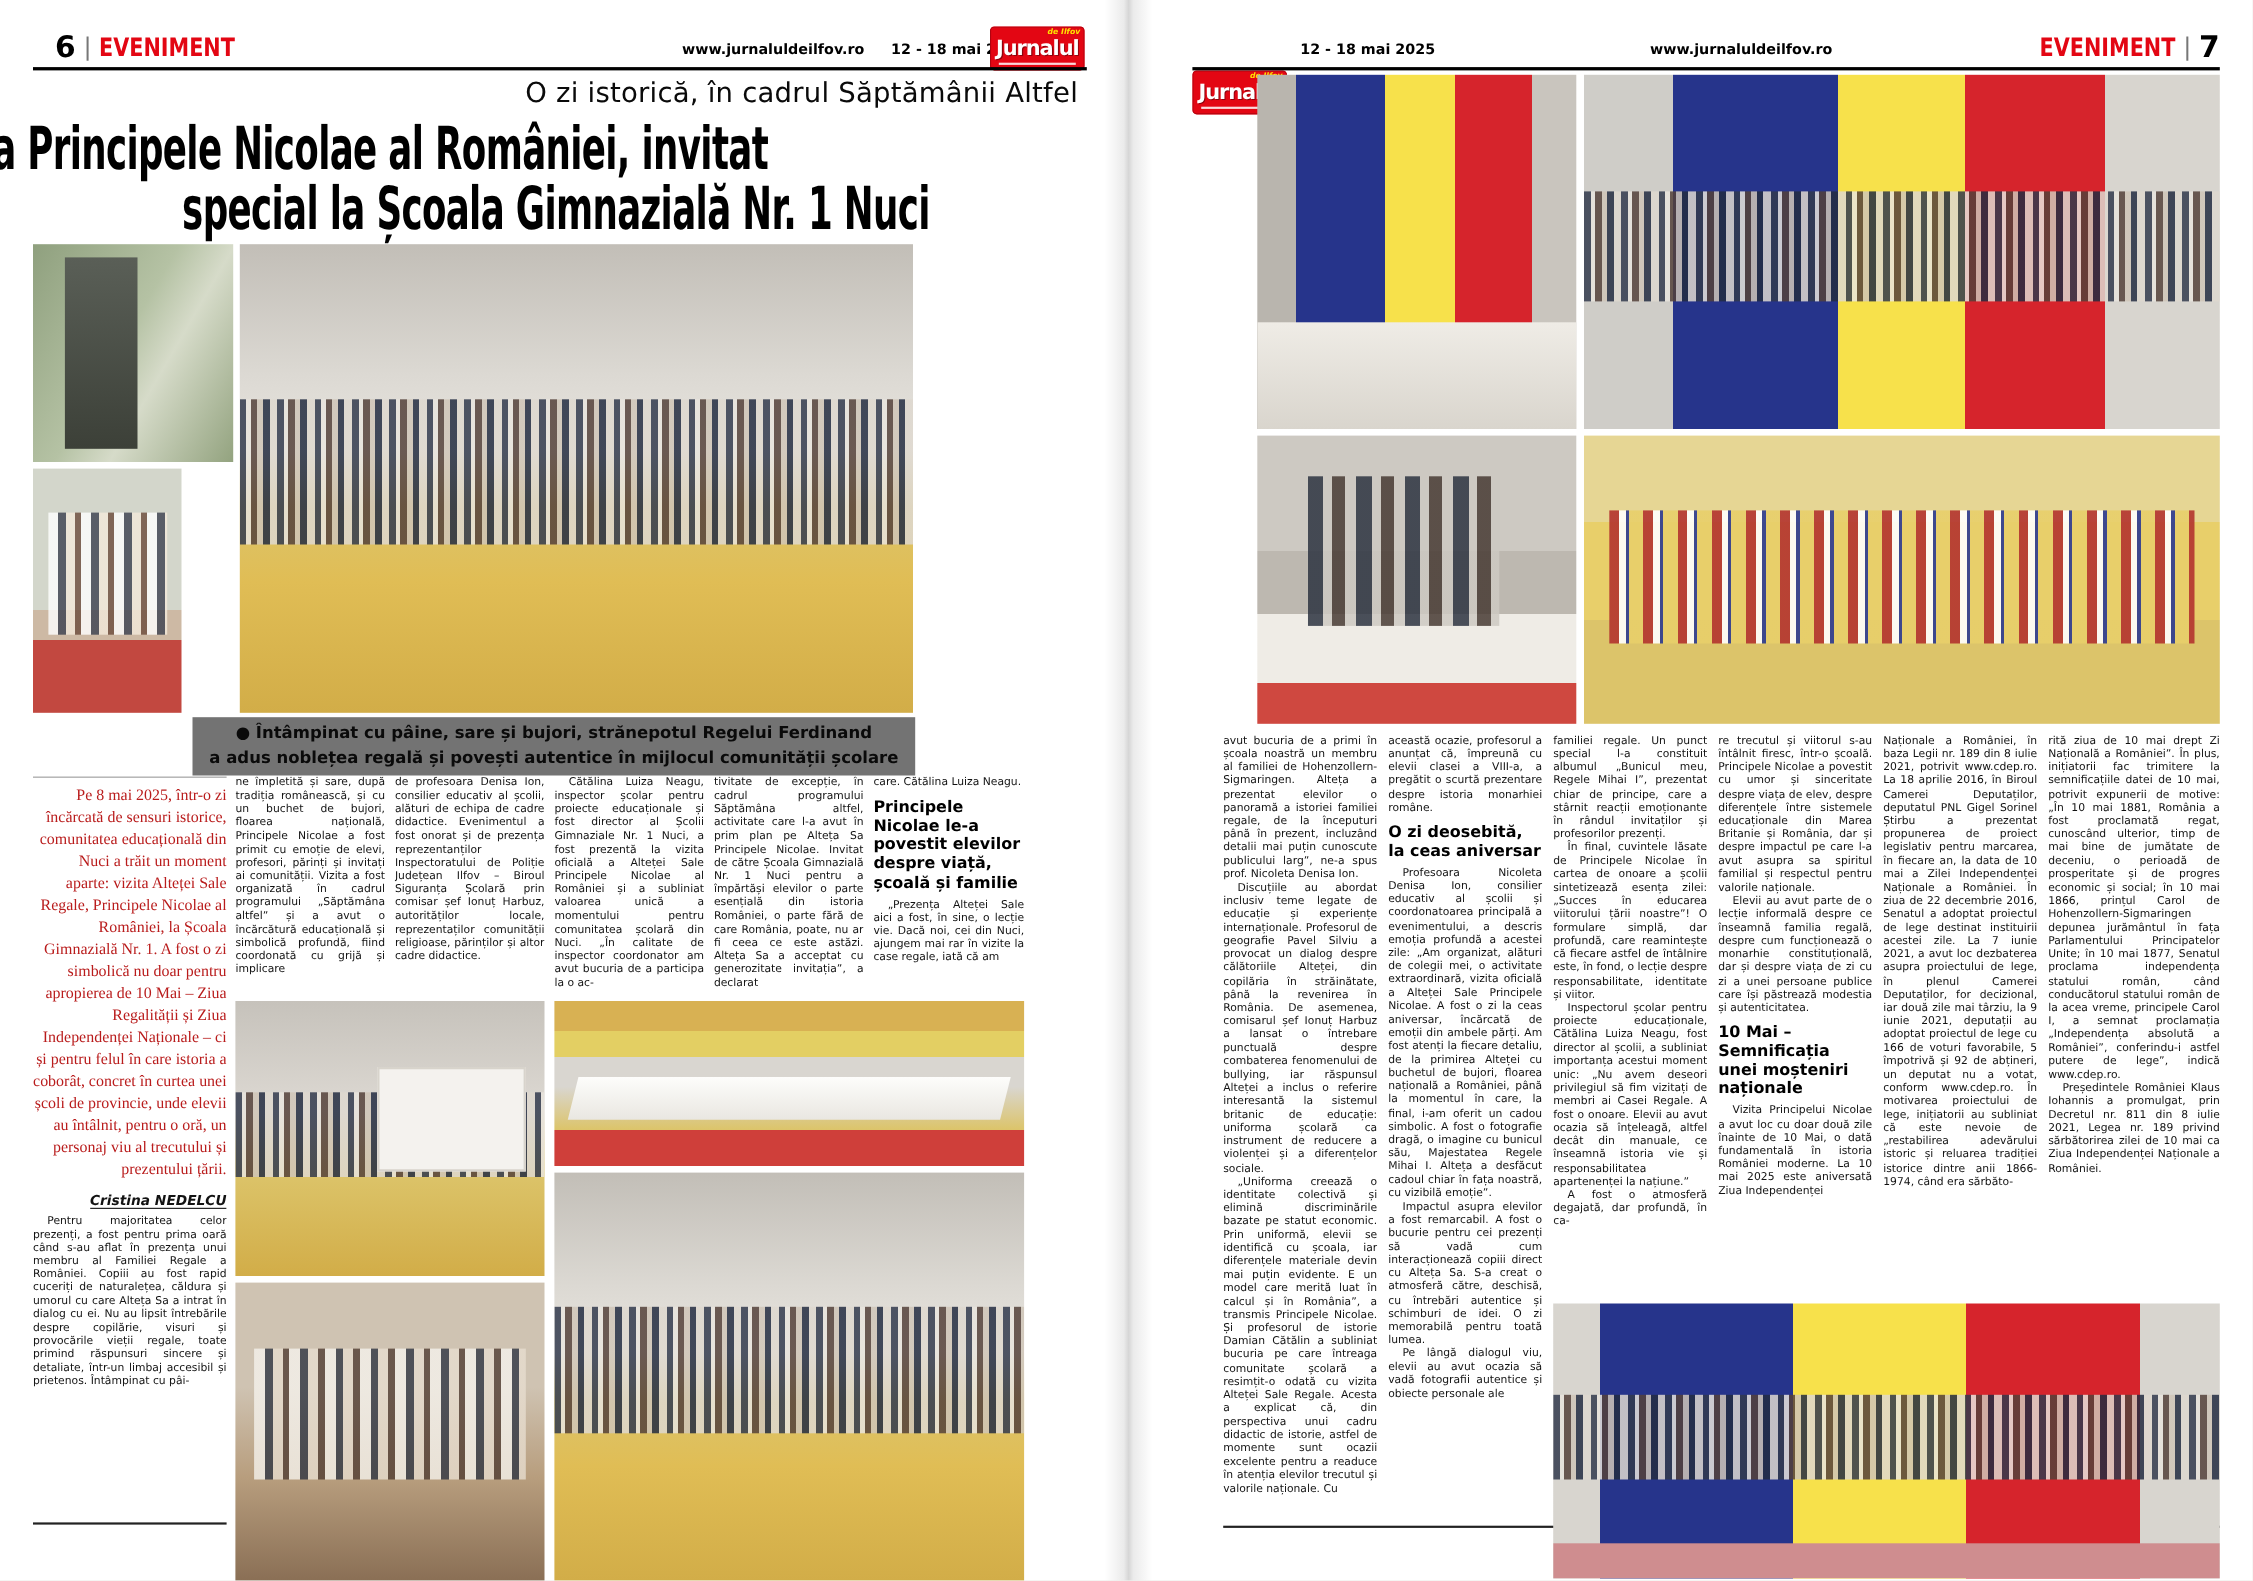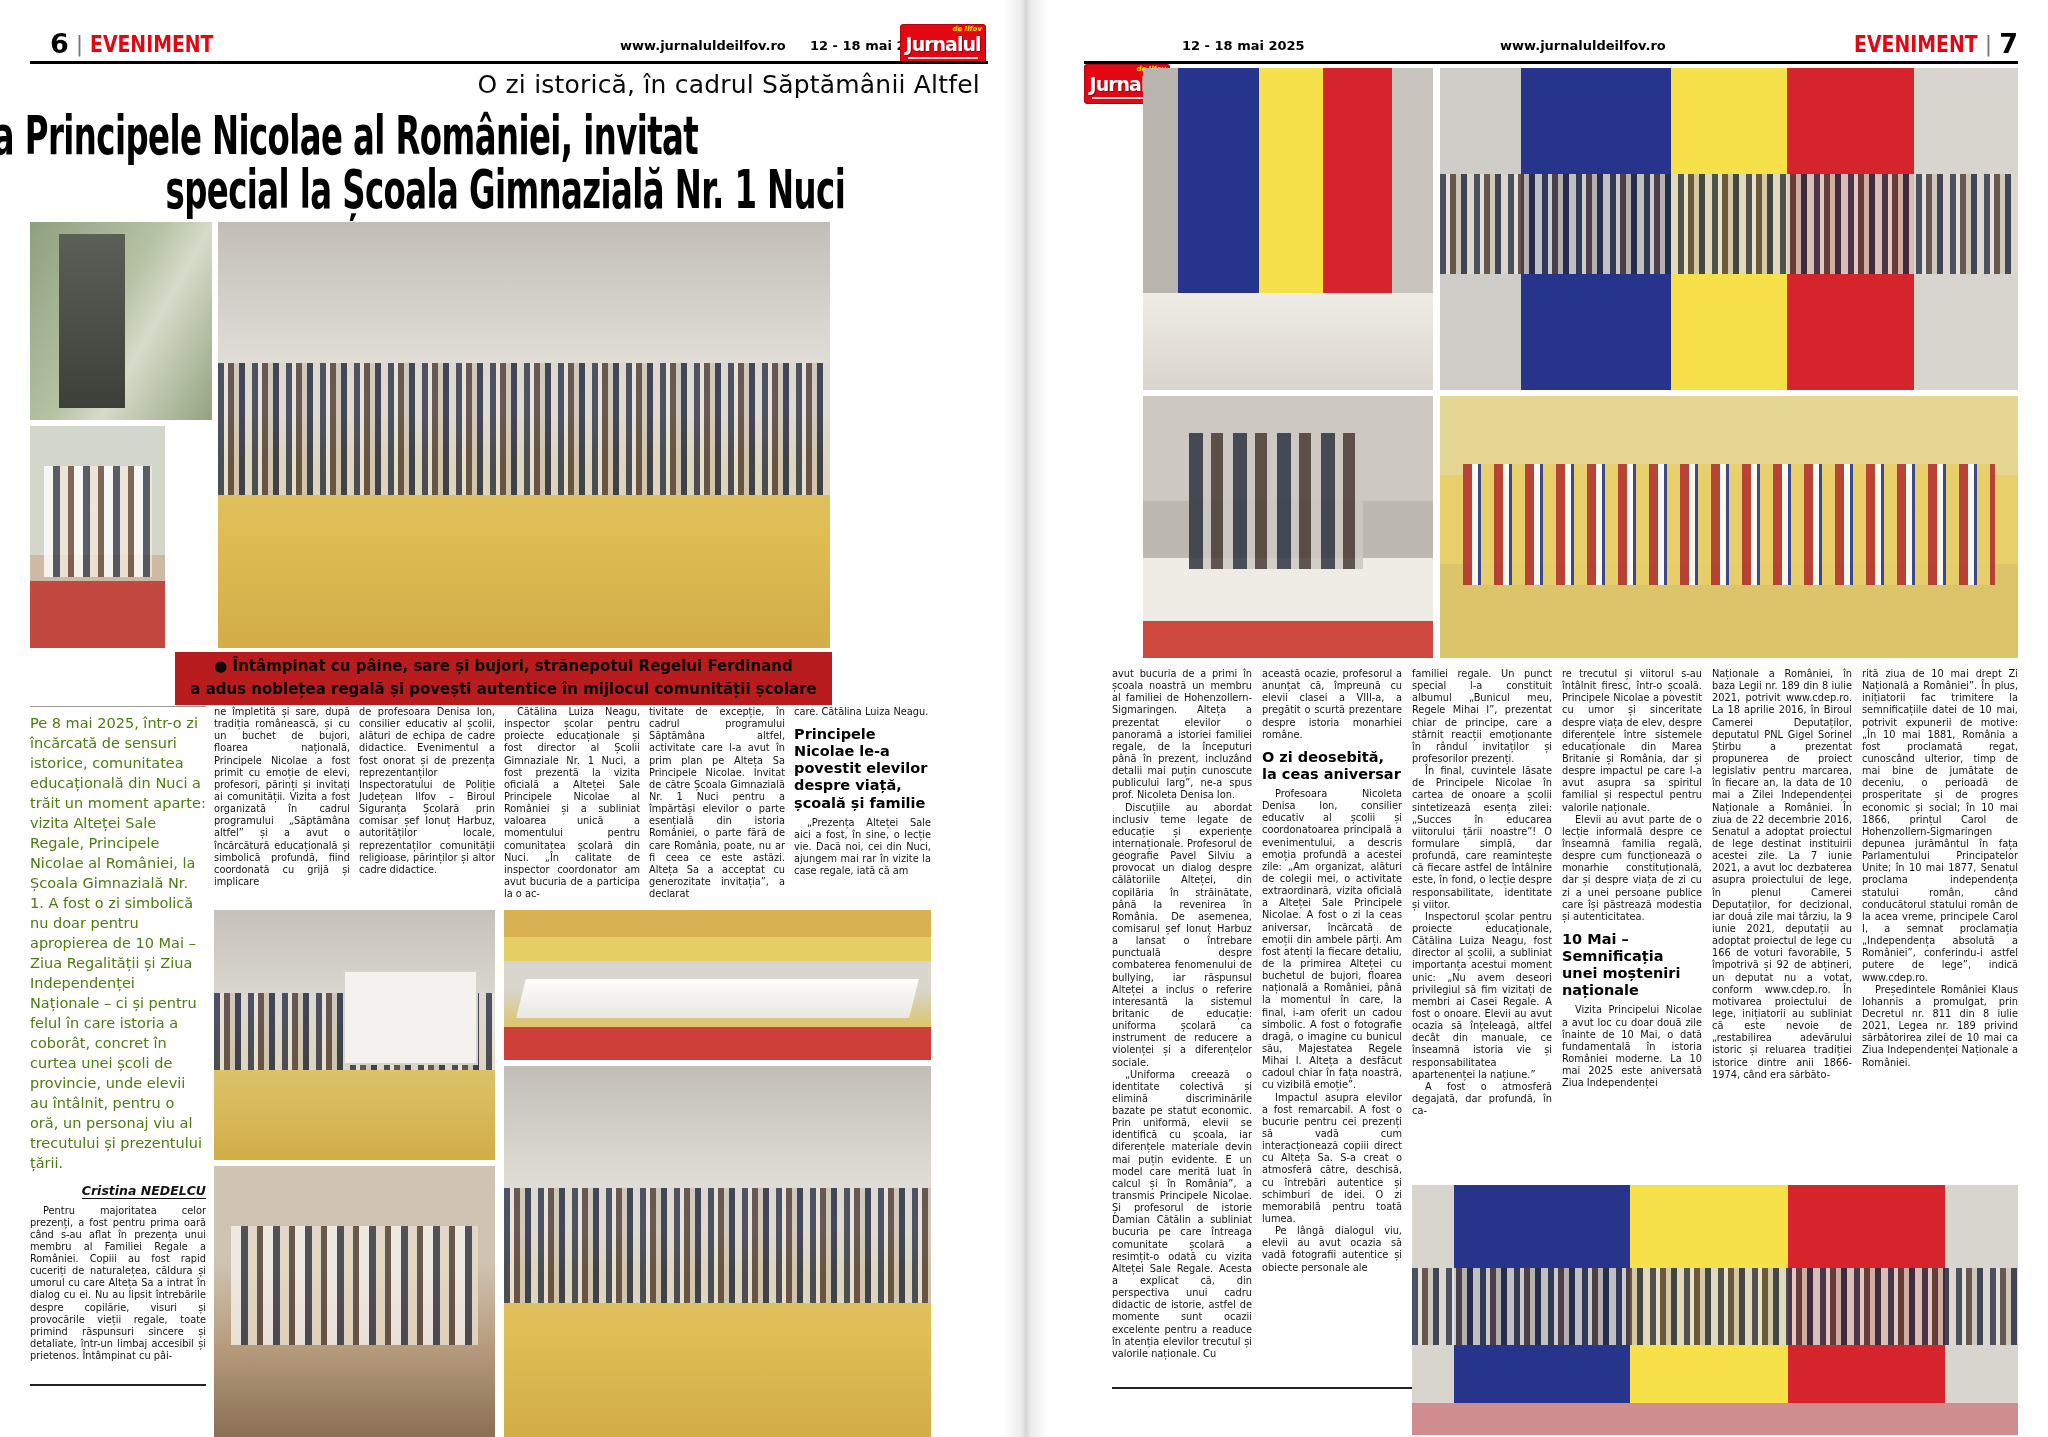--- a/index.html
+++ b/index.html
@@ -23,27 +23,27 @@
   .logo .nm{position:absolute;left:0;right:0;top:9px;text-align:center;color:#fff;
             font-weight:bold;font-size:19px;letter-spacing:-1px;
             text-shadow:1px 1px 0 #8d040e;}
   .logo .under{position:absolute;left:8px;right:8px;bottom:5px;height:2px;background:#fff;opacity:.85;}
   
   .kicker{font-size:25px;color:#0a0a0a;text-align:right;letter-spacing:.2px;}
   .hl{display:flex;justify-content:center;}
   .hl span{flex:0 0 auto;white-space:nowrap;font-weight:bold;font-size:54px;letter-spacing:-1px;
            transform:scaleX(.60);transform-origin:center;color:#000;}
   
-  .capbar{background:#b91c1c;text-align:center;font-weight:bold;font-size:15px;line-height:23px;
+  .capbar{background:#737373;text-align:center;font-weight:bold;font-size:15px;line-height:23px;
           padding-top:3px;color:#0a0a0a;}
   
   .col{position:absolute;overflow:hidden;font-size:9.8px;line-height:1.24;text-align:justify;color:#121212;}
   .col p{margin:0;text-indent:13px;}
   .col p.noind{text-indent:0;}
-  .lead{font-size:14.5px;line-height:1.38;color:#4d7c0f;text-align:left;}
+  .lead{font-size:14.5px;line-height:1.38;color:#b91c1c;text-align:right;font-family:Liberation Serif, serif;}
   .byline{margin:10px 0 6px;text-align:right;font-style:italic;font-weight:bold;font-size:12.5px;}
   .byline i{border-bottom:1.5px solid #111;font-style:italic;}
   .subhead{font-weight:bold;font-size:14.5px;line-height:1.18;text-align:left;margin:8px 0 5px;color:#000;}
   .coltopline{border-top:1.5px solid #9a9a9a;padding-top:6px;}
   
   .ph{position:absolute;background:#cfc9bf;overflow:hidden;z-index:3;}
   .crowd::before{content:"";position:absolute;left:0;right:0;top:33%;height:31%;opacity:.85;
     background:repeating-linear-gradient(90deg,#323a4d 0 6px,#e8e4dd 6px 10px,#54413a 10px 16px,
     #cfc5b8 16px 21px,#232c41 21px 27px,#ded8cf 27px 34px);}
   .p-gym{background:linear-gradient(180deg,#c2beb7 0%,#dcd9d3 28%,#e8e5df 44%,#dcc46a 56%,#e0bd55 72%,#d2ad48 100%);}

